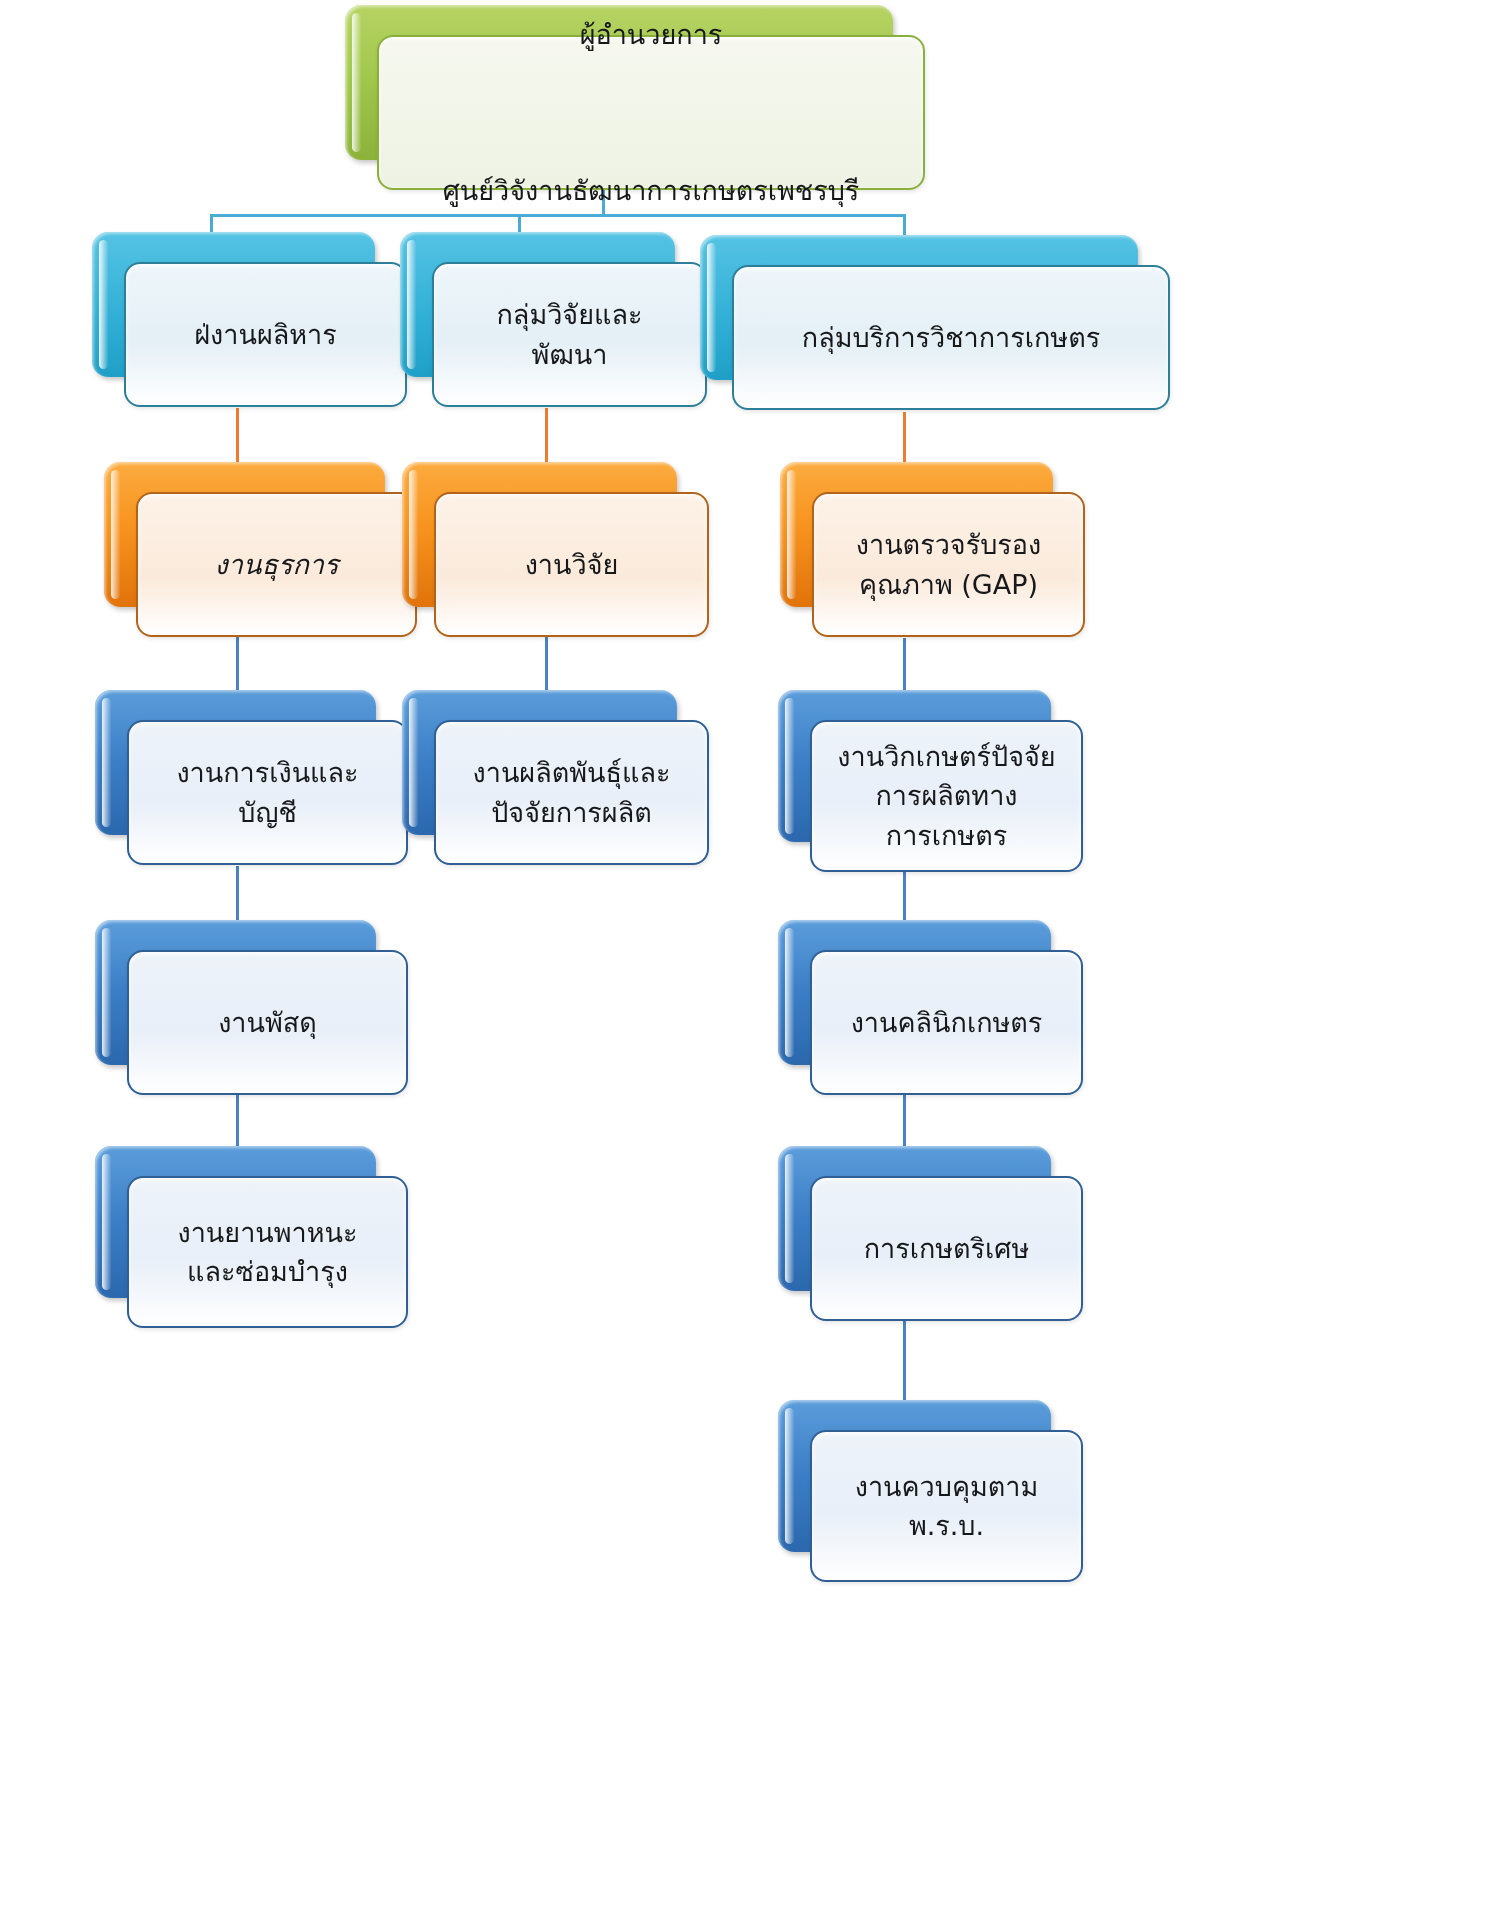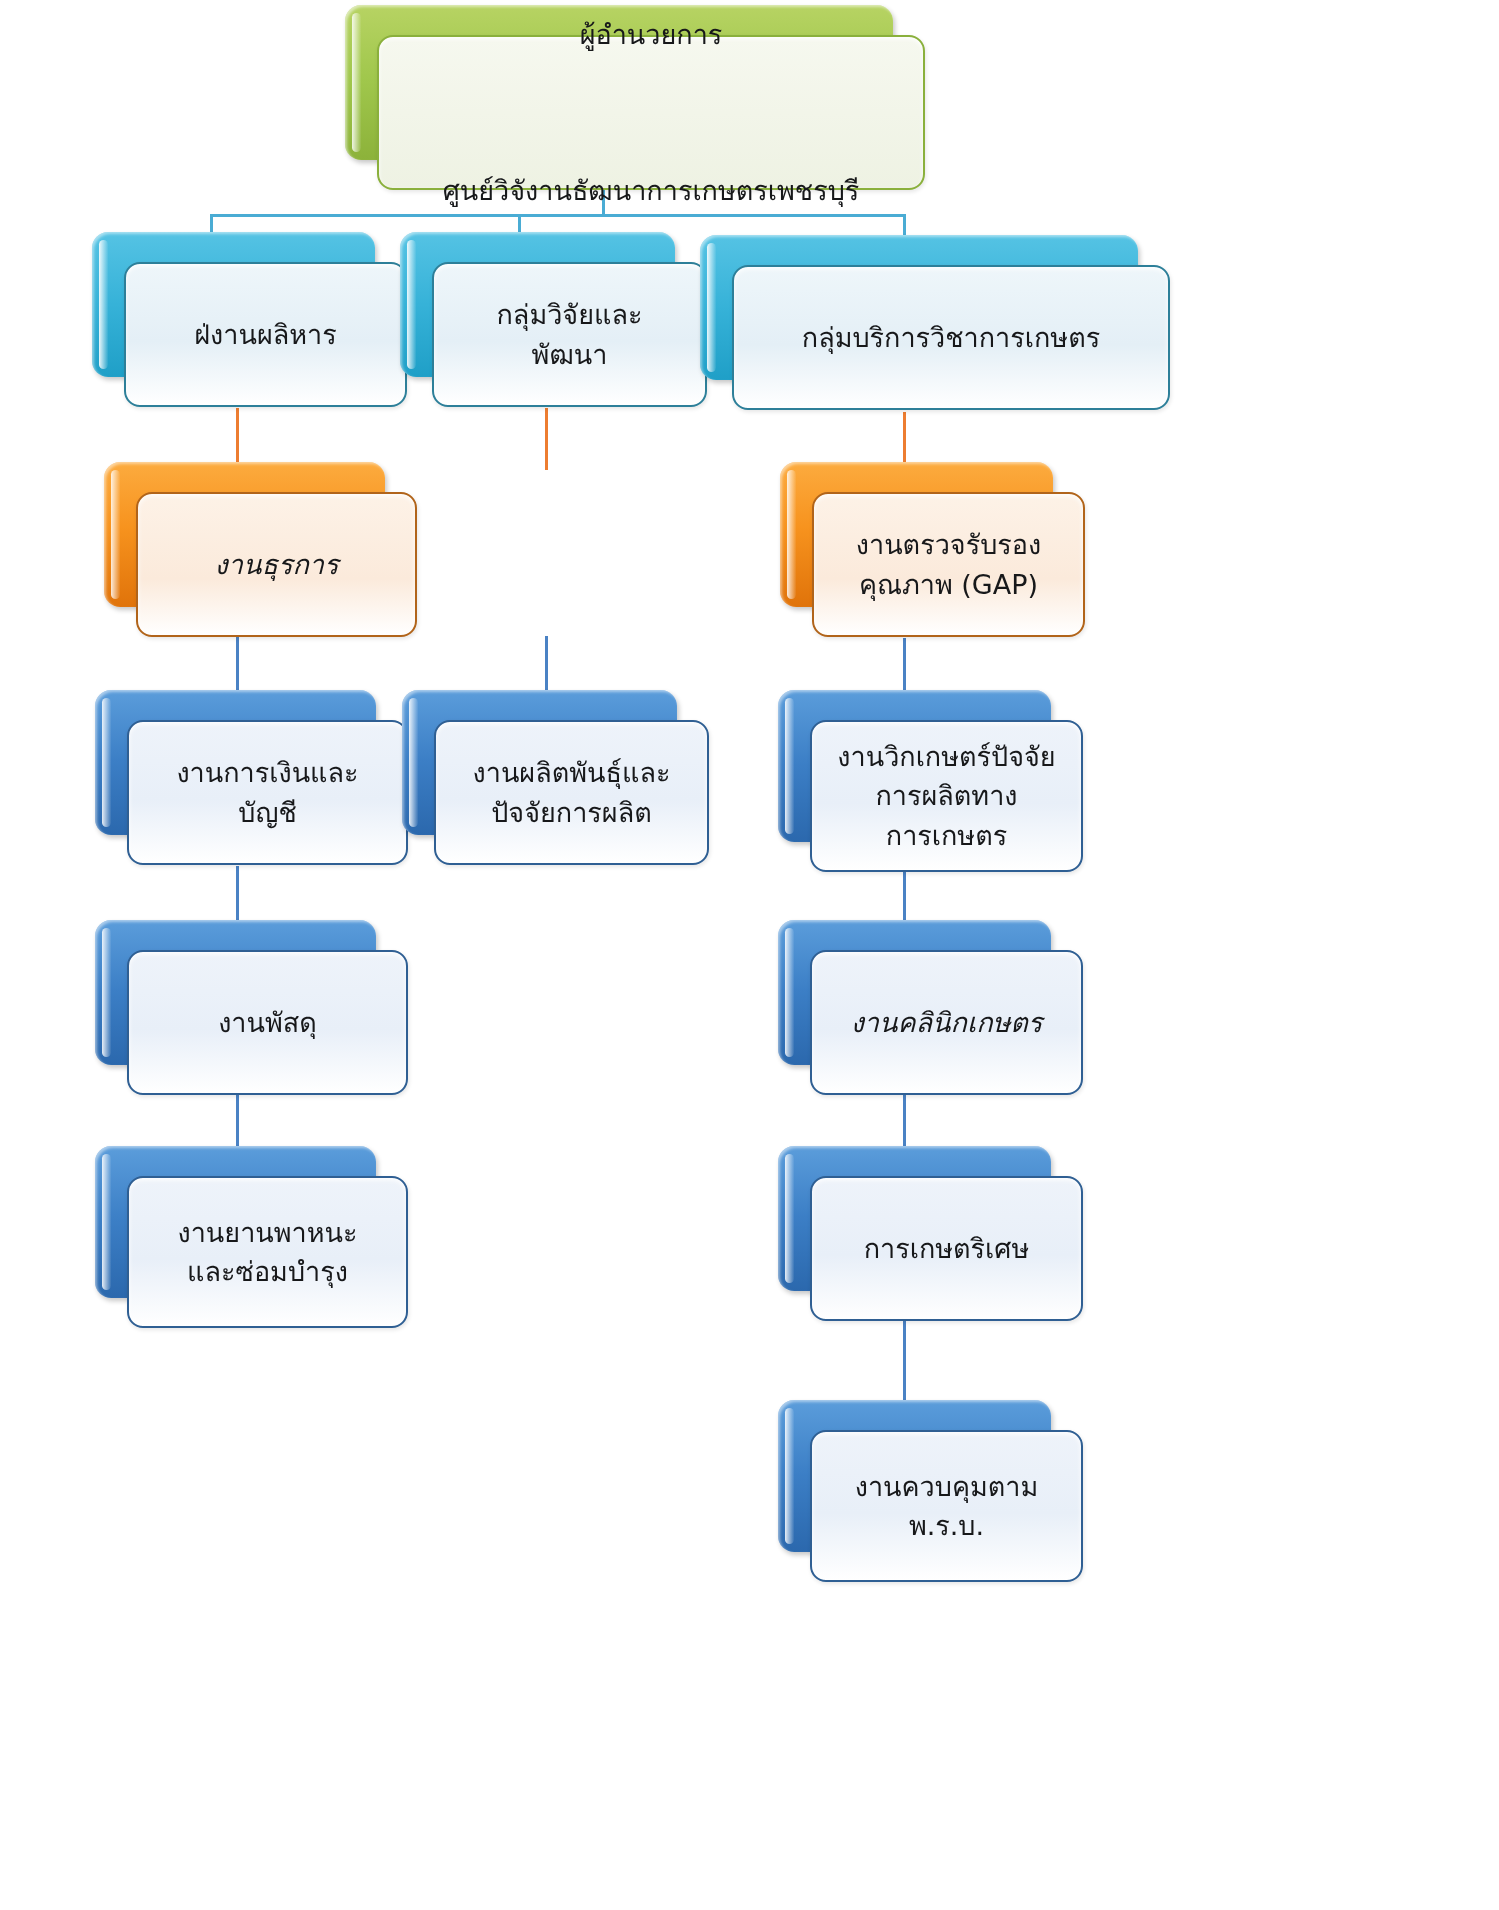--- a/index.html
+++ b/index.html
@@ -164,20 +164,26 @@
     </div>
   </div>
 
   <div class="node orange" style="left:104px;top:462px;width:248px;height:145px;font-style:italic;">
     <div class="back"></div>
     <div class="front">
       <div class="label">งานธุรการ</div>
     </div>
   </div>
 
+  <div class="node orange" style="left:402px;top:462px;width:242px;height:145px;">
+    <div class="back"></div>
+    <div class="front">
+      <div class="label">งานวิจัย</div>
+    </div>
+  </div>
 
   <div class="node orange" style="left:780px;top:462px;width:240px;height:145px;">
     <div class="back"></div>
     <div class="front">
       <div class="label">งานตรวจรับรอง
 คุณภาพ (GAP)</div>
     </div>
   </div>
 
   <div class="node blue" style="left:95px;top:690px;width:248px;height:145px;">
@@ -213,21 +219,21 @@
 
   <div class="node blue" style="left:778px;top:690px;width:240px;height:152px;">
     <div class="back"></div>
     <div class="front">
       <div class="label">งานวิกเกษตร์ปัจจัย
 การผลิตทาง
 การเกษตร</div>
     </div>
   </div>
 
-  <div class="node blue" style="left:778px;top:920px;width:240px;height:145px;font-style:italic;">
+  <div class="node blue" style="left:778px;top:920px;width:240px;height:145px;">
     <div class="back"></div>
     <div class="front">
       <div class="label">งานคลินิกเกษตร</div>
     </div>
   </div>
 
   <div class="node blue" style="left:778px;top:1146px;width:240px;height:145px;">
     <div class="back"></div>
     <div class="front">
       <div class="label">การเกษตริเศษ</div>

